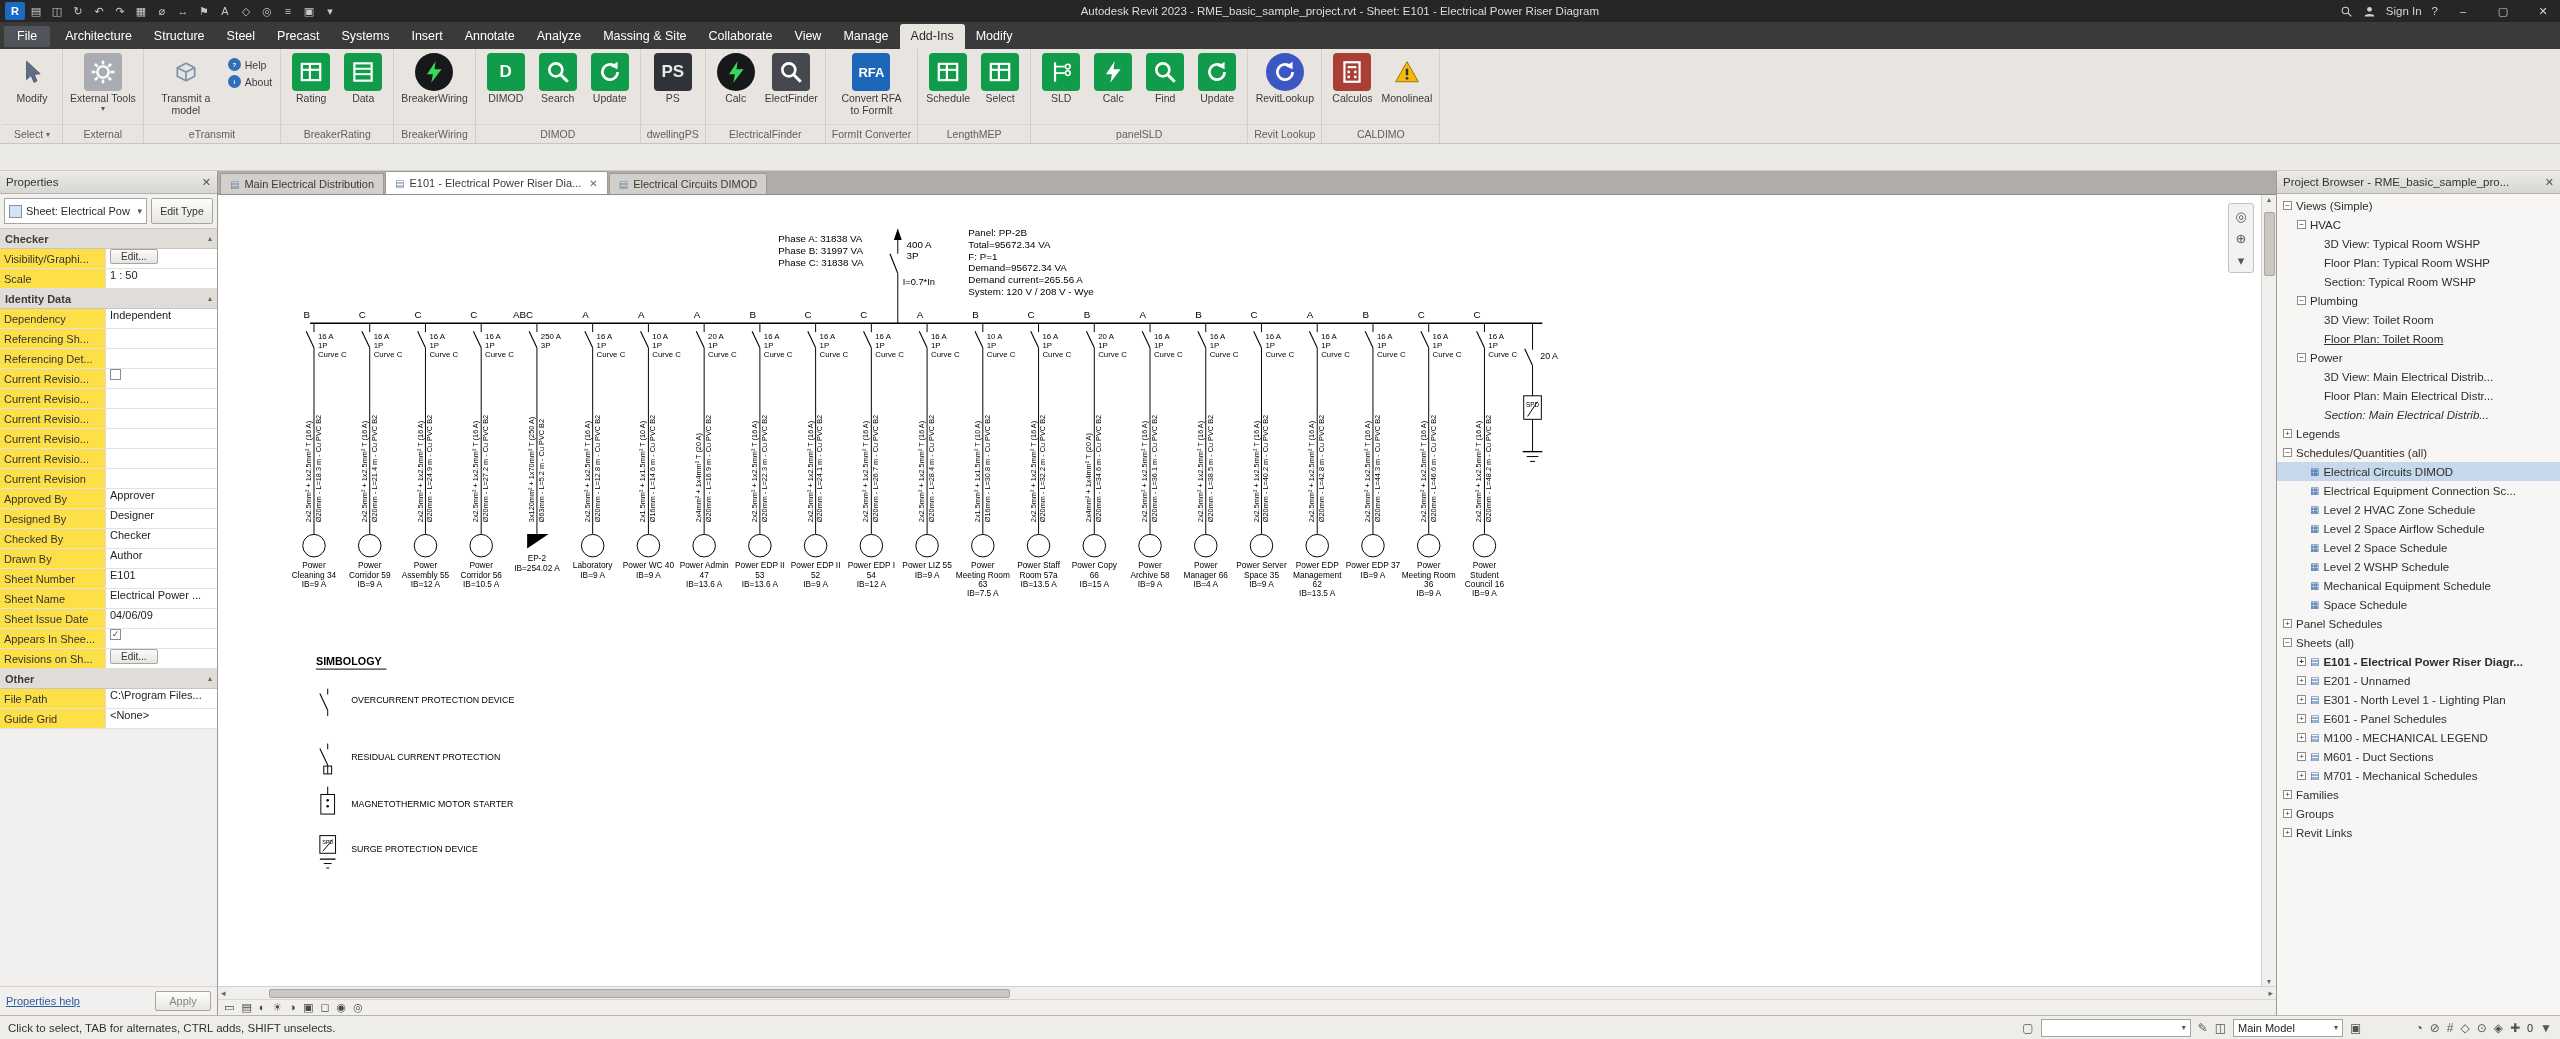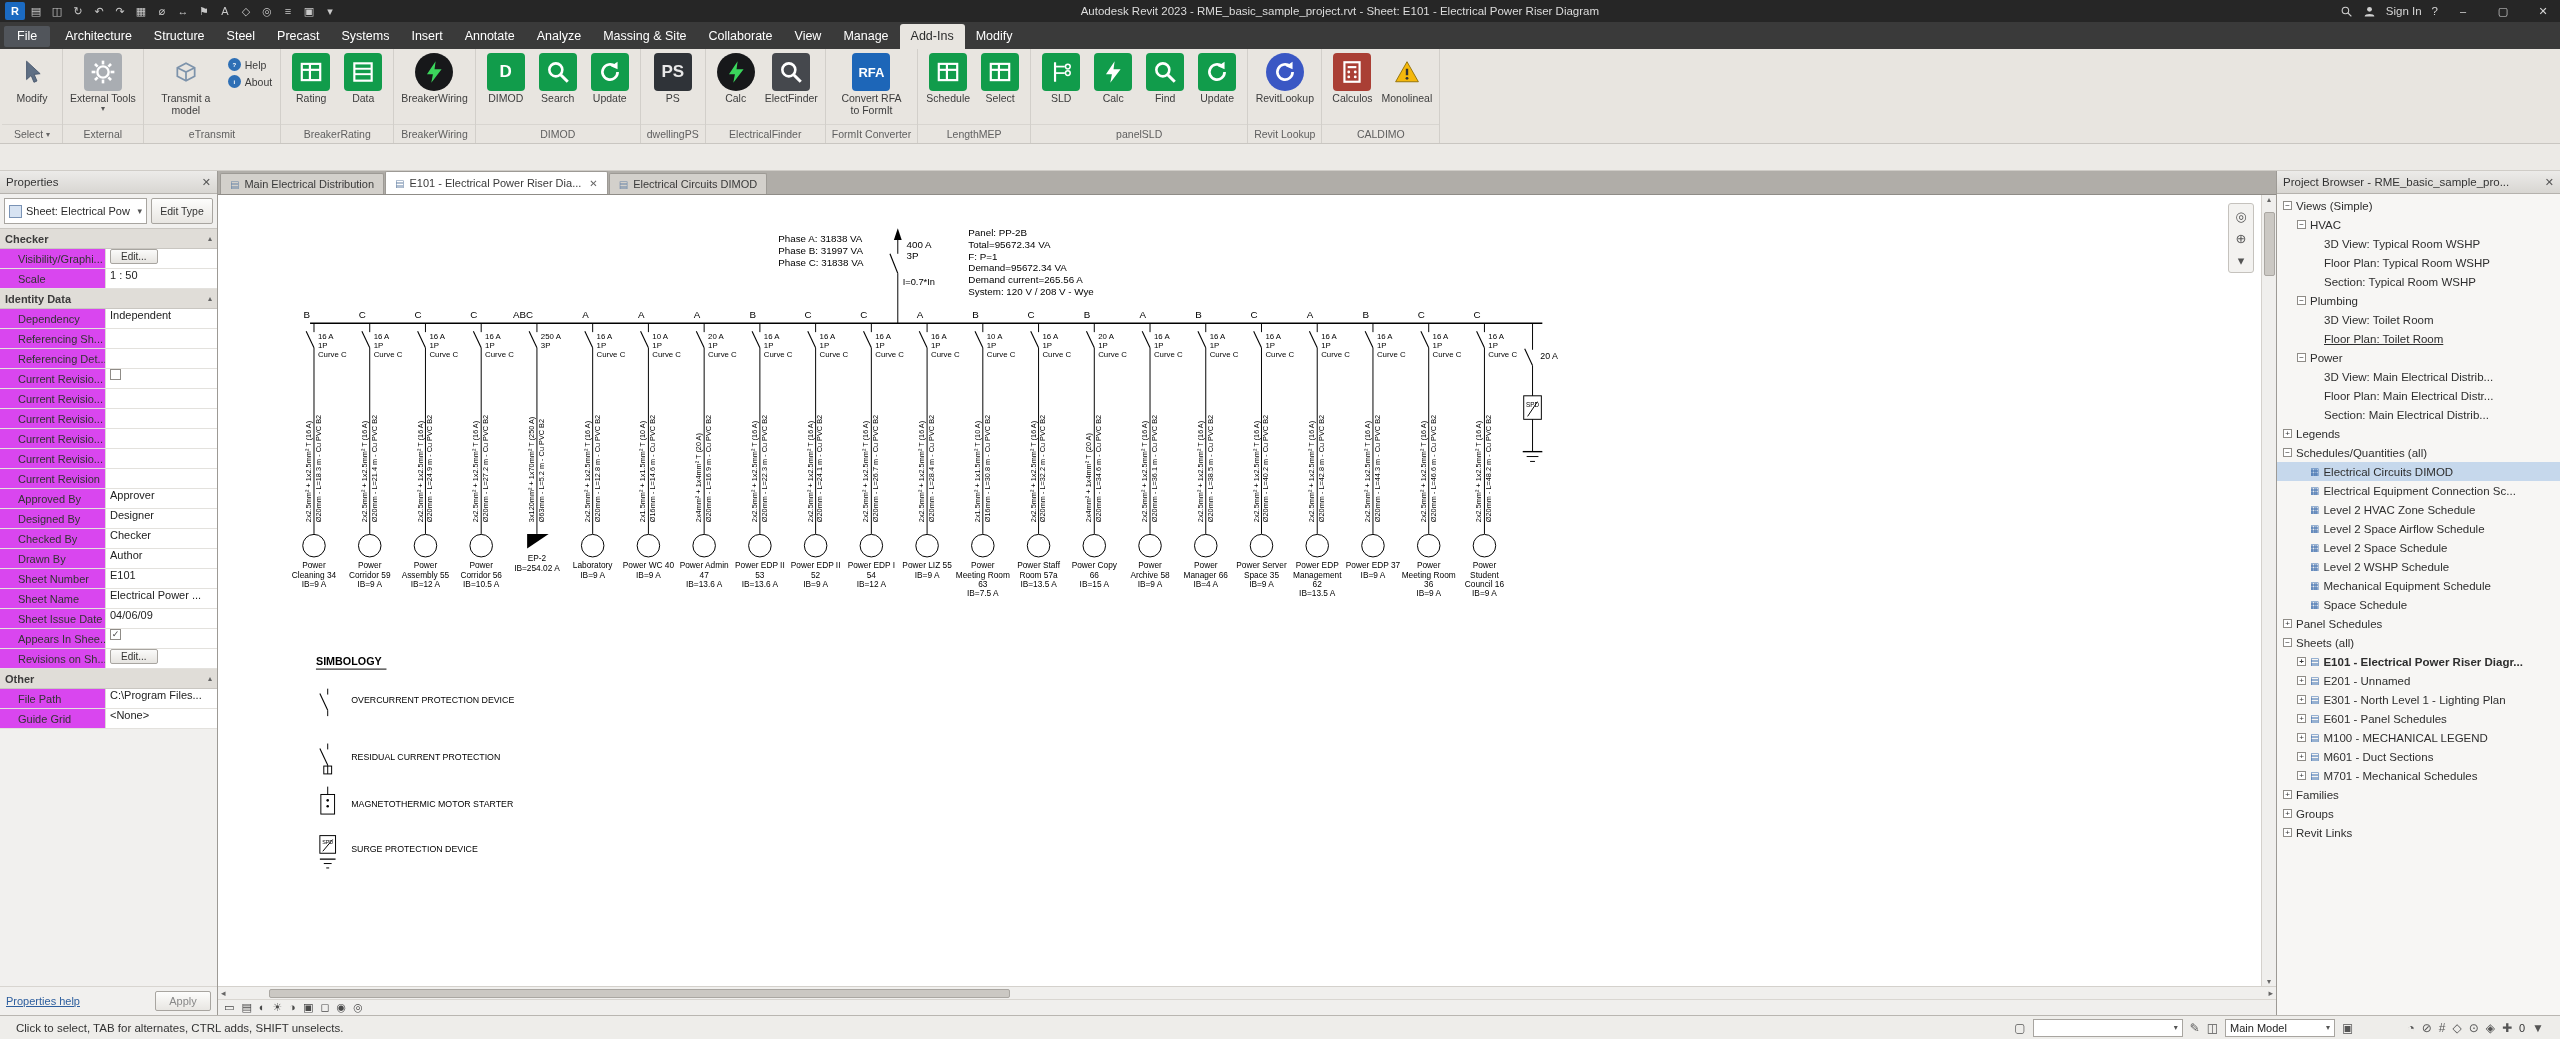--- a/index.html
+++ b/index.html
@@ -42,21 +42,21 @@
 .props{width:218px;background:#f1f0ee;border-right:1px solid #9d9a95;display:flex;flex-direction:column;flex:none}
 .type-row{display:flex;gap:4px;padding:4px}
 .type-selector{flex:1;height:26px;background:#fff;border:1px solid #a8a5a0;display:flex;align-items:center;gap:4px;padding:0 4px;font-size:11px;white-space:nowrap;overflow:hidden}
 .type-icon{width:13px;height:13px;background:#d7e3f2;border:1px solid #7a93b5;flex:none}
 .type-selector .dd{margin-left:auto;color:#555;font-size:9px}
 .edit-type{width:62px;height:26px;font-size:10.5px;background:linear-gradient(#fdfdfc,#e8e6e2);border:1px solid #a8a5a0;border-radius:2px;color:#333}
 .propgrid{border-top:1px solid #c9c6c1}
 .pg-head{height:20px;background:#e0ddd8;border-bottom:1px solid #c9c6c1;display:flex;align-items:center;justify-content:space-between;padding:0 5px;font-weight:bold;font-size:11px;color:#3b3b3b}
 .pg-caret{font-size:8px;color:#666;font-weight:normal}
 .pg-row{height:20px;display:flex;border-bottom:1px solid #e3e1dd;background:#fff}
-.pg-label{width:106px;background:#d946ef;border-right:1px solid #dddbd7;padding:0 18px;display:flex;align-items:center;font-size:11px;color:#333;white-space:nowrap;overflow:hidden;flex:none}
+.pg-label{width:106px;background:#fde047;border-right:1px solid #dddbd7;padding:0 4px;display:flex;align-items:center;font-size:11px;color:#333;white-space:nowrap;overflow:hidden;flex:none}
 .pg-val{flex:1;padding:0 4px;display:flex;align-items:flex-start;font-size:11px;color:#222;white-space:nowrap;overflow:hidden}
 .pg-btn{font-size:10px;padding:0 10px;height:15px;background:linear-gradient(#fbfbfa,#e6e4e0);border:1px solid #a8a5a0;border-radius:2px;color:#333}
 .cb{width:11px;height:11px;border:1px solid #8f8c87;background:#fff;display:inline-flex;align-items:center;justify-content:center;font-size:9px;line-height:9px;color:#444}
 .props-bottom{margin-top:auto;display:flex;align-items:center;justify-content:space-between;padding:4px 6px;border-top:1px solid #d8d5d0}
 .help-link{font-size:11px;color:#2d5e9e;text-decoration:underline}
 .apply{width:56px;height:20px;font-size:11px;background:linear-gradient(#fdfdfc,#e8e6e2);border:1px solid #a8a5a0;border-radius:2px;color:#888}
 
 .center{flex:1;display:flex;flex-direction:column;min-width:0;background:#b0ada8}
 .doctabs{height:23px;display:flex;align-items:flex-end;gap:1px;padding-left:2px;flex:none}
 .dtab{height:21px;display:flex;align-items:center;gap:5px;padding:0 9px;background:#d3d0cb;font-size:11px;color:#3a3a3a;border:1px solid #9d9a95;border-bottom:none;border-radius:2px 2px 0 0;white-space:nowrap}
@@ -78,21 +78,21 @@
 
 .browser{width:284px;background:#f7f6f4;border-left:1px solid #9d9a95;display:flex;flex-direction:column;flex:none}
 .tree{flex:1;overflow:hidden;padding-top:2px;font-size:11.5px}
 .trow{height:19px;display:flex;align-items:center;white-space:nowrap;overflow:hidden;color:#2e2e2e}
 .trow.sel{background:#c6d8ec}
 .trow.bold{font-weight:bold}
 .texp{width:9px;height:9px;border:1px solid #8f8c87;background:#fff;display:inline-flex;align-items:center;justify-content:center;font-size:8px;line-height:7px;color:#333;margin-right:4px;flex:none}
 .tspace{width:13px;flex:none}
 .ticon{color:#3f6fae;font-size:10px;margin-right:4px;flex:none}
 
-.statusbar{height:24px;background:#eeedea;border-top:1px solid #b9b6b1;display:flex;align-items:center;padding:0 16px;font-size:11.5px;color:#333;flex:none}
+.statusbar{height:24px;background:#eeedea;border-top:1px solid #b9b6b1;display:flex;align-items:center;padding:0 8px;font-size:11.5px;color:#333;flex:none}
 .sb-right{margin-left:auto;display:flex;align-items:center;gap:7px}
 .sb-drop{height:18px;background:#fff;border:1px solid #a8a5a0;display:flex;align-items:center;font-size:11px;padding:0 4px;gap:6px;color:#222}
 .sb-drop .dd{margin-left:auto;font-size:8px;color:#555}
 .sb-icon{font-size:12px;color:#555;line-height:1}
 .sb-gap{width:40px}
 .sb-count{font-size:11px;color:#333}
 </style>
 </head>
 <body>
 
@@ -1030,21 +1030,21 @@
             <span>Power</span>
           </div>
           <div class="trow" style="padding-left: 34px;">
             <span class="tspace"></span>
             <span>3D View: Main Electrical Distrib...</span>
           </div>
           <div class="trow" style="padding-left: 34px;">
             <span class="tspace"></span>
             <span>Floor Plan: Main Electrical Distr...</span>
           </div>
-          <div class="trow" style="padding-left: 34px;">
+          <div class="trow" style="padding-left: 34px; font-style: italic;">
             <span class="tspace"></span>
             <span>Section: Main Electrical Distrib...</span>
           </div>
           <div class="trow" style="padding-left: 6px;">
             <span class="texp">+</span>
             <span>Legends</span>
           </div>
           <div class="trow" style="padding-left: 6px;">
             <span class="texp">−</span>
             <span>Schedules/Quantities (all)</span>

